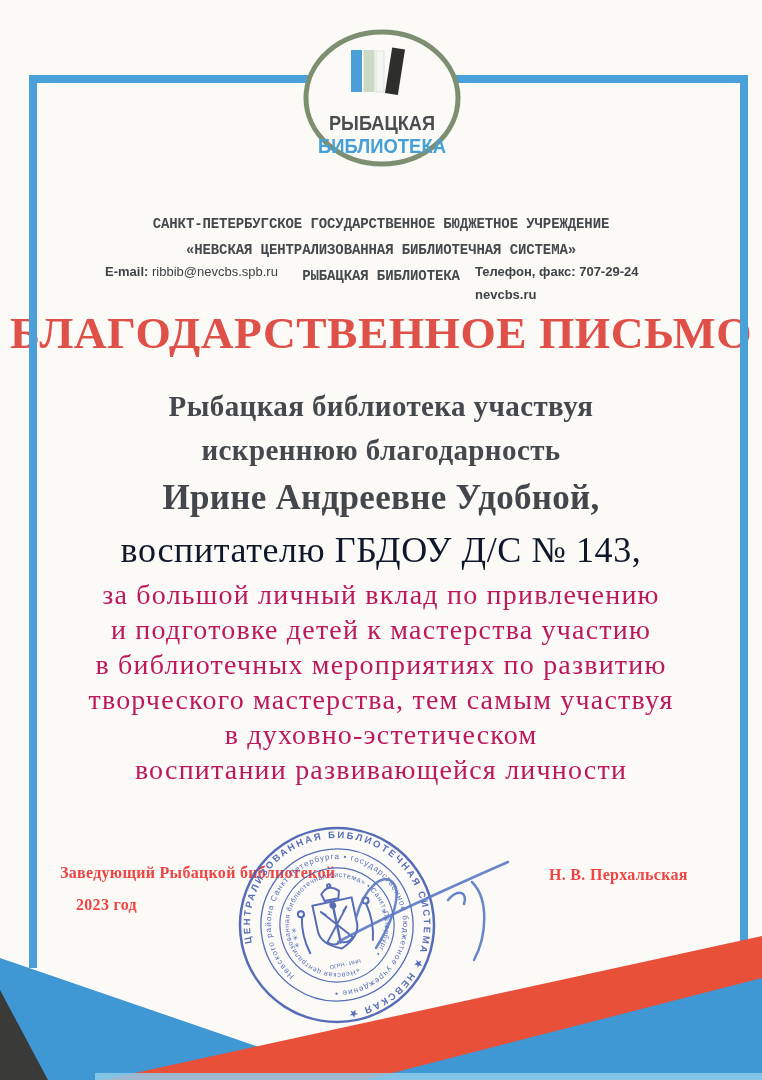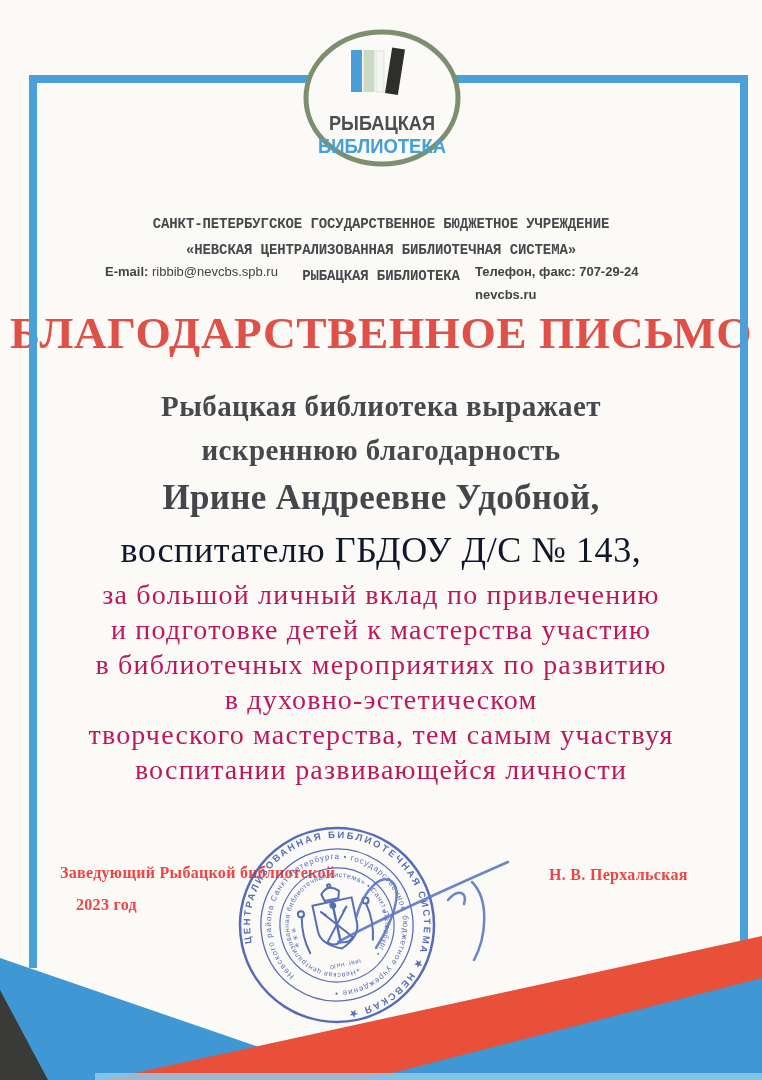--- a/index.html
+++ b/index.html
@@ -76,31 +76,31 @@
     <span class="plain">ribbib@nevcbs.spb.ru</span>
   </div>
 </div>
 <div class="abs contacts" style="left:475px;">
   <div><b>Телефон, факс: 707-29-24</b></div>
   <div><b>nevcbs.ru</b></div>
 </div>
 
 <div class="abs full center doc-title">БЛАГОДАРСТВЕННОЕ ПИСЬМО</div>
 
-<div class="abs full center intro1">Рыбацкая библиотека выражает</div>
+<div class="abs full center intro1">Рыбацкая библиотека участвуя</div>
 <div class="abs full center intro2">искреннюю благодарность</div>
 <div class="abs full center rec-name">Ирине Андреевне Удобной,</div>
 <div class="abs full center rec-role">воспитателю ГБДОУ Д/С № 143,</div>
 
 <div class="abs full center paragraph">
   <div>за большой личный вклад по привлечению</div>
   <div>и подготовке детей к мастерства участию</div>
   <div>в библиотечных мероприятиях по развитию</div>
+  <div>творческого мастерства, тем самым участвуя</div>
   <div>в духовно-эстетическом</div>
-  <div>творческого мастерства, тем самым участвуя</div>
   <div>воспитании развивающейся личности</div>
 </div>
 
 <div class="abs foot foot-position">Заведующий Рыбацкой библиотекой</div>
 <div class="abs foot foot-year">2023 год</div>
 <div class="abs foot foot-signer">Н. В. Перхальская</div>
 
 <svg class="abs overlay" width="762" height="1080" viewBox="0 0 762 1080" style="left:0;top:0;z-index:3;">
   <defs>
     <path id="ringA" d="M -87 0 A 87 87 0 1 1 87 0 A 87 87 0 1 1 -87 0"></path>

